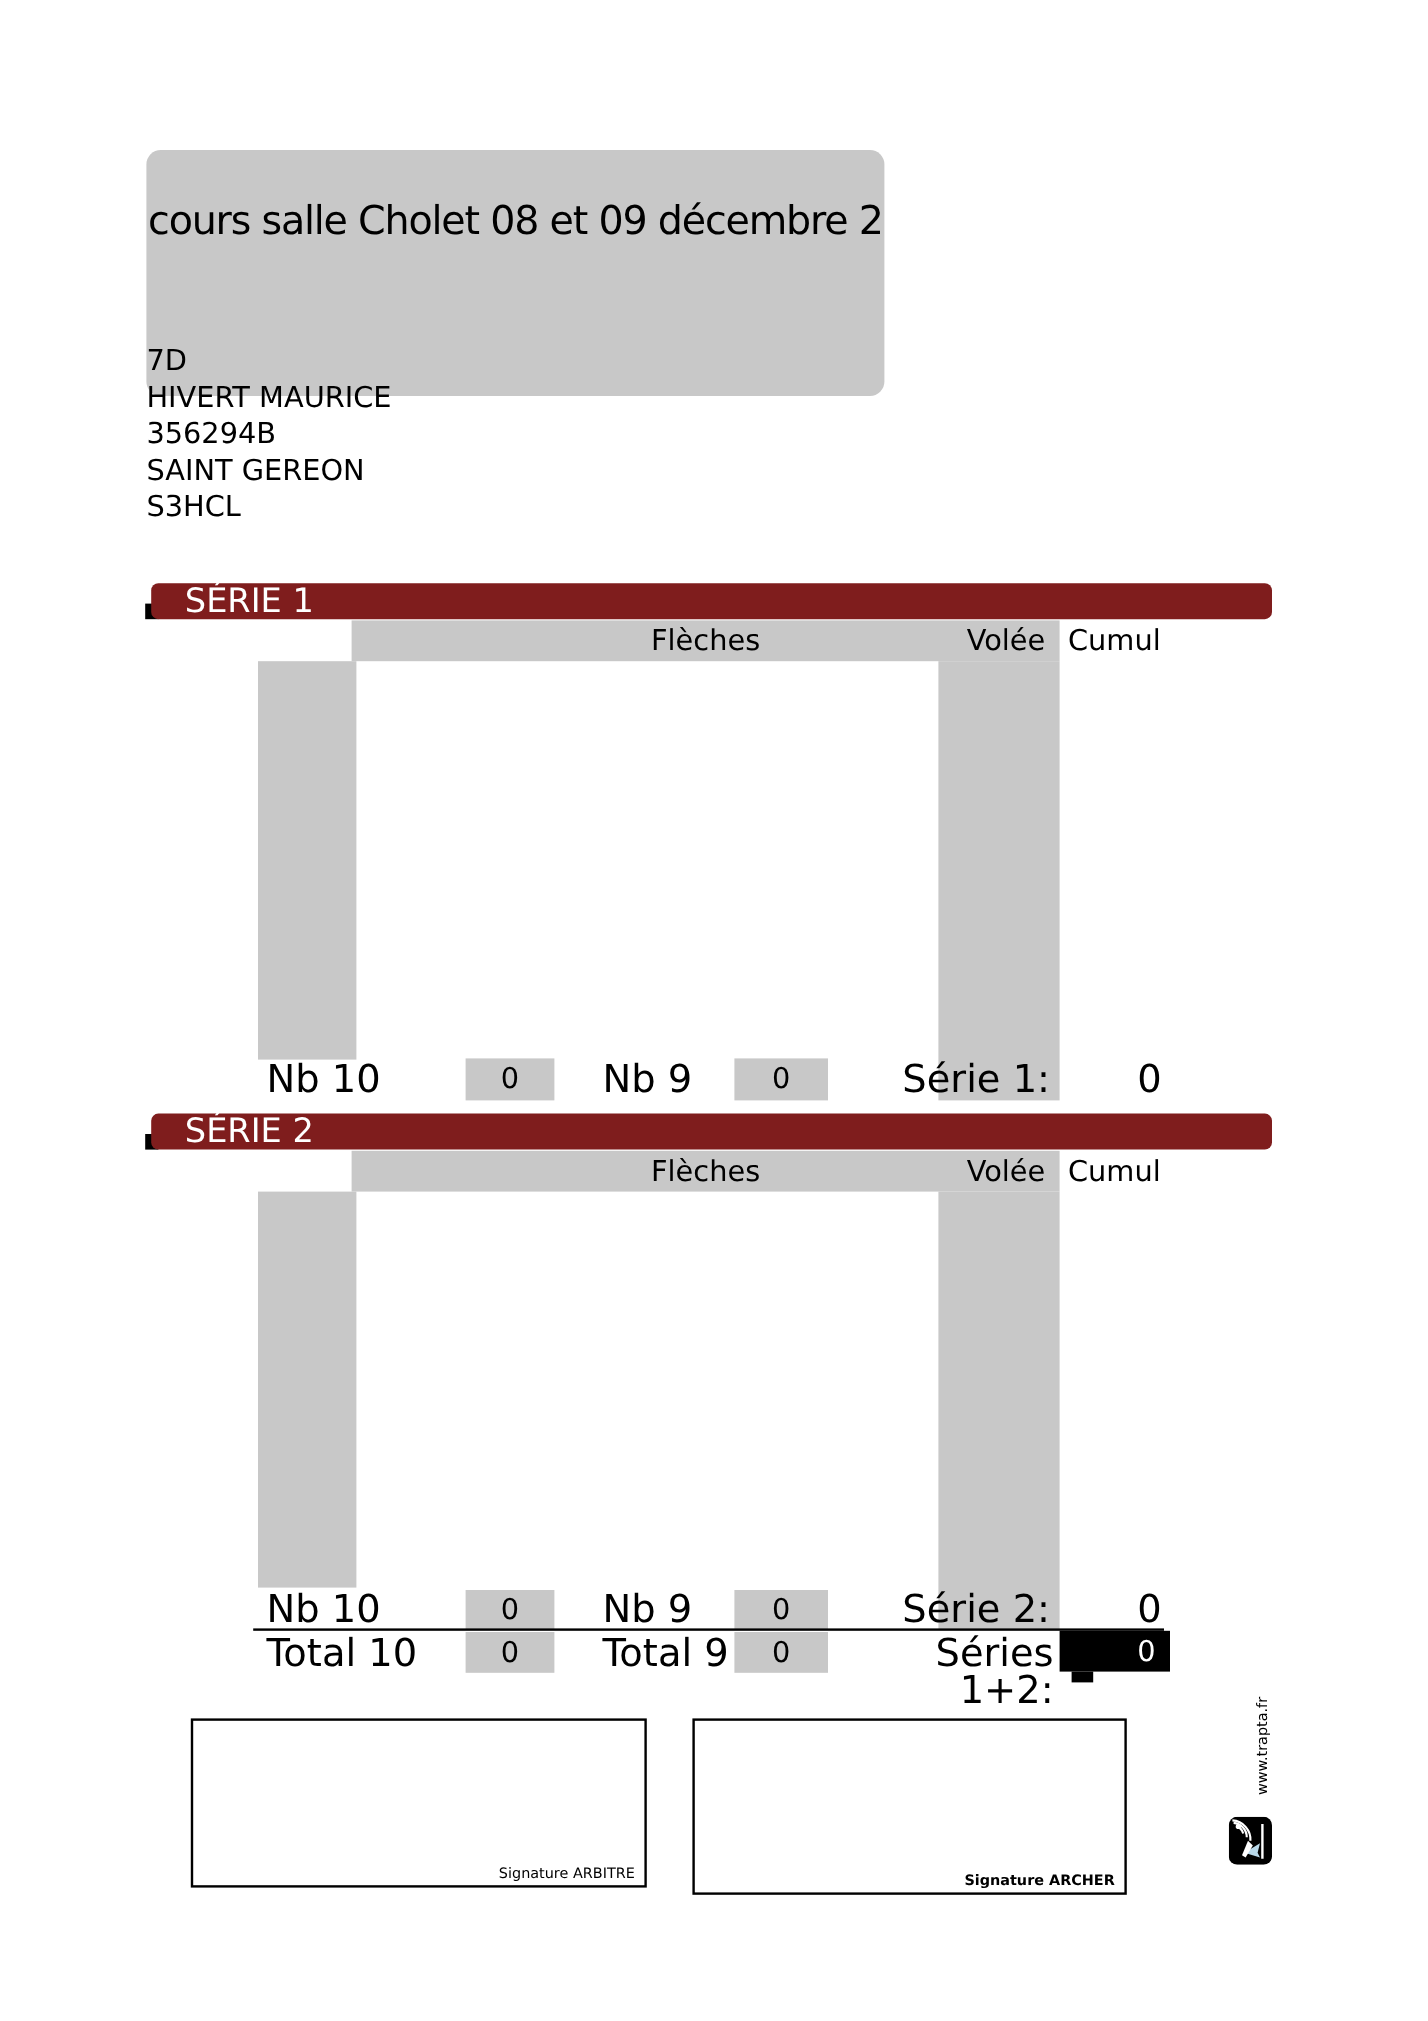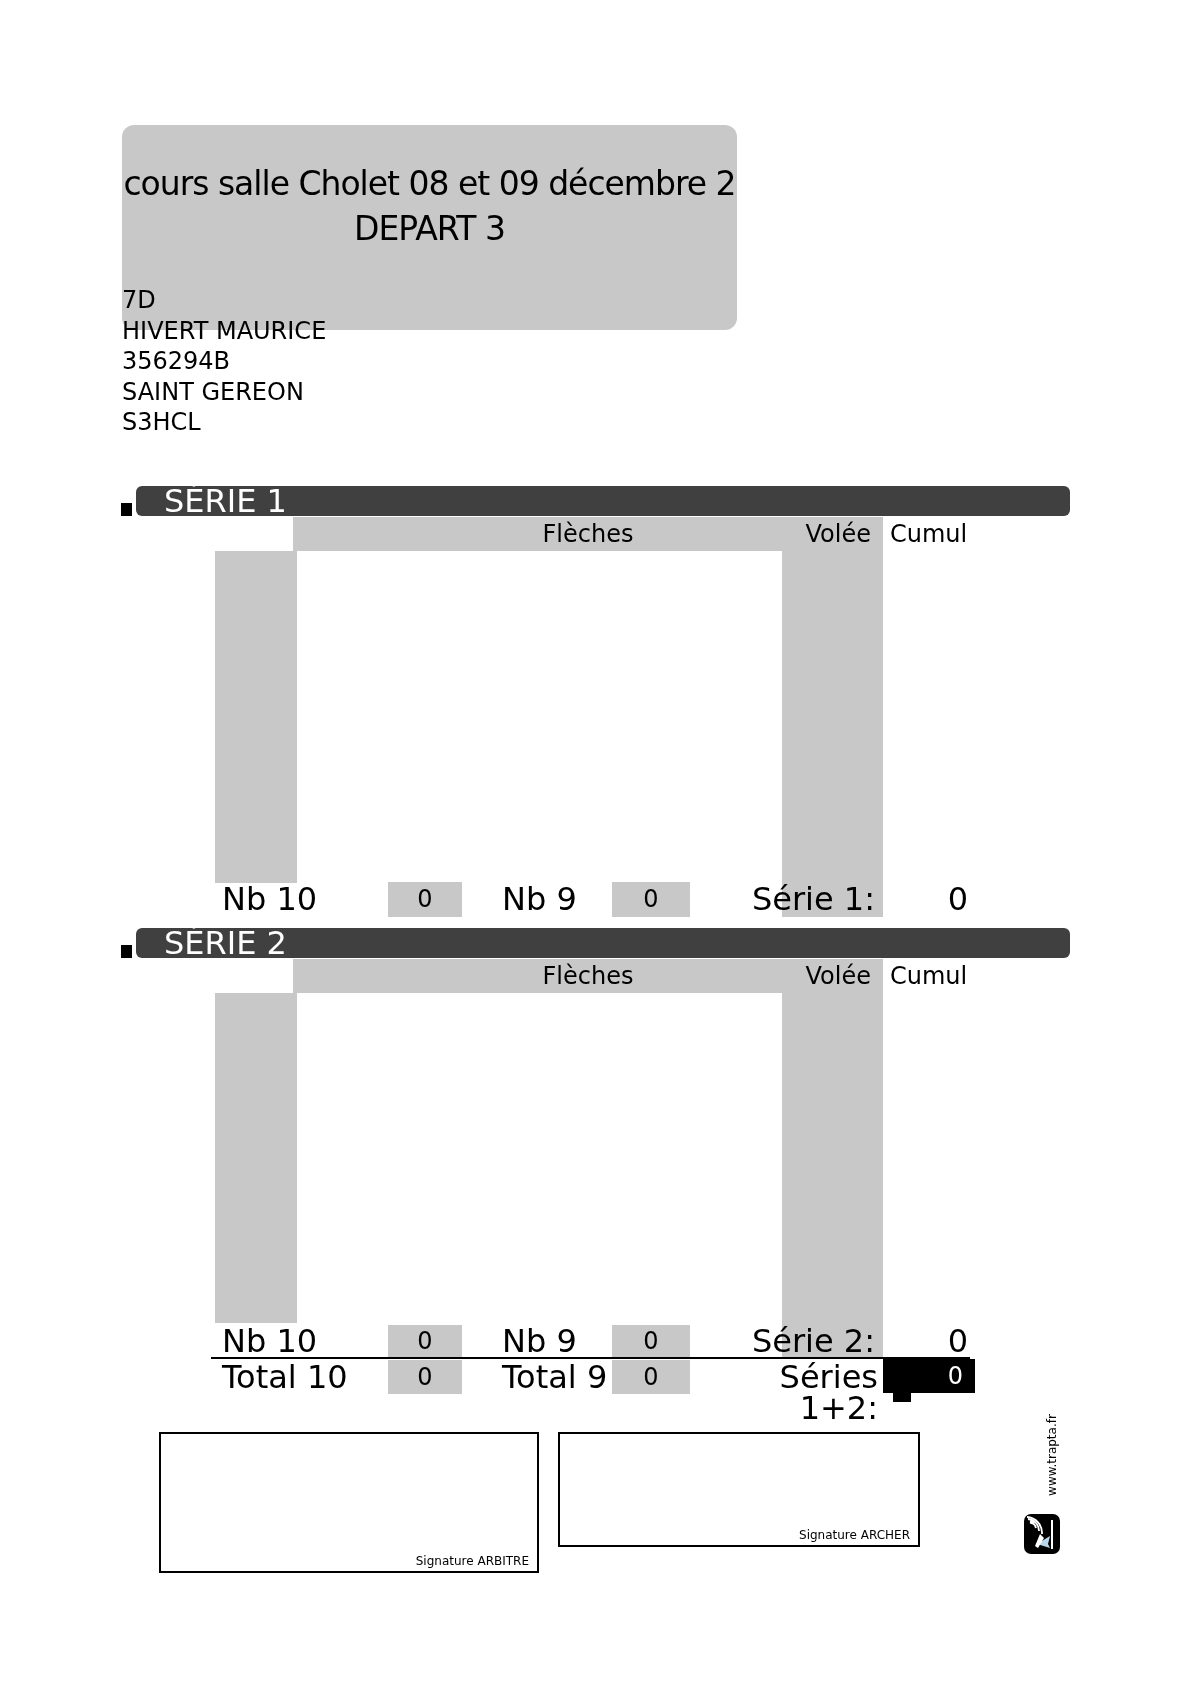--- a/index.html
+++ b/index.html
@@ -21,23 +21,23 @@
   .title-line{
     white-space:nowrap;text-align:center;
     font-size:33px;letter-spacing:-1px;line-height:45px;
     margin:0 -80px;
   }
   #title-line1{margin-top:36px;}
   
   #info-block{left:122px;top:285px;font-size:24px;line-height:30.5px;}
   
   .series-bar{
-    left:136px;width:934px;height:30px;
-    background:#404040;border-radius:6px;
-    color:#fff;font-size:32px;line-height:30px;
+    left:126px;width:934px;height:30px;
+    background:#7f1d1d;border-radius:6px;
+    color:#fff;font-size:28px;line-height:30px;
     padding-left:28px;box-sizing:border-box;
     z-index:2;
   }
   .bar-nub{width:11px;height:13px;background:#000;z-index:1;}
   
   .header-band{left:293px;width:590px;height:34px;background:#c8c8c8;}
   .hdr-label{font-size:24px;line-height:34px;}
   .col-gray{background:#c8c8c8;}
   .cell-label{font-size:32px;line-height:31px;}
   .val-box{
@@ -65,21 +65,20 @@
     display:flex;align-items:center;justify-content:center;
   }
 </style>
 </head>
 <body>
 
 <div id="page">
 
   <div id="title-box" class="abs">
     <div id="title-line1" class="title-line">cours salle Cholet 08 et 09 décembre 2</div>
-    <div class="title-line">DEPART 3</div>
   </div>
 
   <div id="info-block" class="abs">
     <div>7D</div>
     <div>HIVERT MAURICE</div>
     <div>356294B</div>
     <div>SAINT GEREON</div>
     <div>S3HCL</div>
   </div>
 
@@ -129,21 +128,21 @@
   <div class="abs val-box" style="left:388px;top:1360px;width:74px;height:34px;line-height:34px;">0</div>
   <div class="abs cell-label" style="left:502px;top:1362px;">Total 9</div>
   <div class="abs val-box" style="left:612px;top:1360px;width:78px;height:34px;line-height:34px;">0</div>
   <div class="abs cell-label right" style="left:700px;top:1362px;width:178px;">Séries 1+2:</div>
   <div id="grand-box" class="abs" style="left:883px;top:1359px;width:92px;height:34px;">0</div>
   <div class="abs" style="left:893px;top:1393px;width:18px;height:9px;background:#000;"></div>
 
   <div class="abs sig-box" style="left:128px;top:1432px;width:380px;height:141px;margin-left:31px;">
     <span class="sig-label">Signature ARBITRE</span>
   </div>
-  <div class="abs sig-box" style="left:558px;top:1432px;width:362px;height:115px;">
+  <div class="abs sig-box" style="left:577px;top:1432px;width:362px;height:147px;font-weight:bold;">
     <span class="sig-label">Signature ARCHER</span>
   </div>
 
   <div id="site-vertical" class="abs">www.trapta.fr</div>
 
   <svg class="abs" style="left:1024px;top:1514px;" width="36" height="40" viewBox="0 0 36 40">
     <rect x="0" y="0" width="36" height="40" rx="7" fill="#000"></rect>
     <circle cx="8" cy="8" r="2.2" fill="#fff"></circle>
     <path d="M12 14 A 8 8 0 0 0 6 8" stroke="#fff" stroke-width="1.8" fill="none"></path>
     <path d="M15 17 A 12 12 0 0 0 4 5" stroke="#fff" stroke-width="1.8" fill="none"></path>

